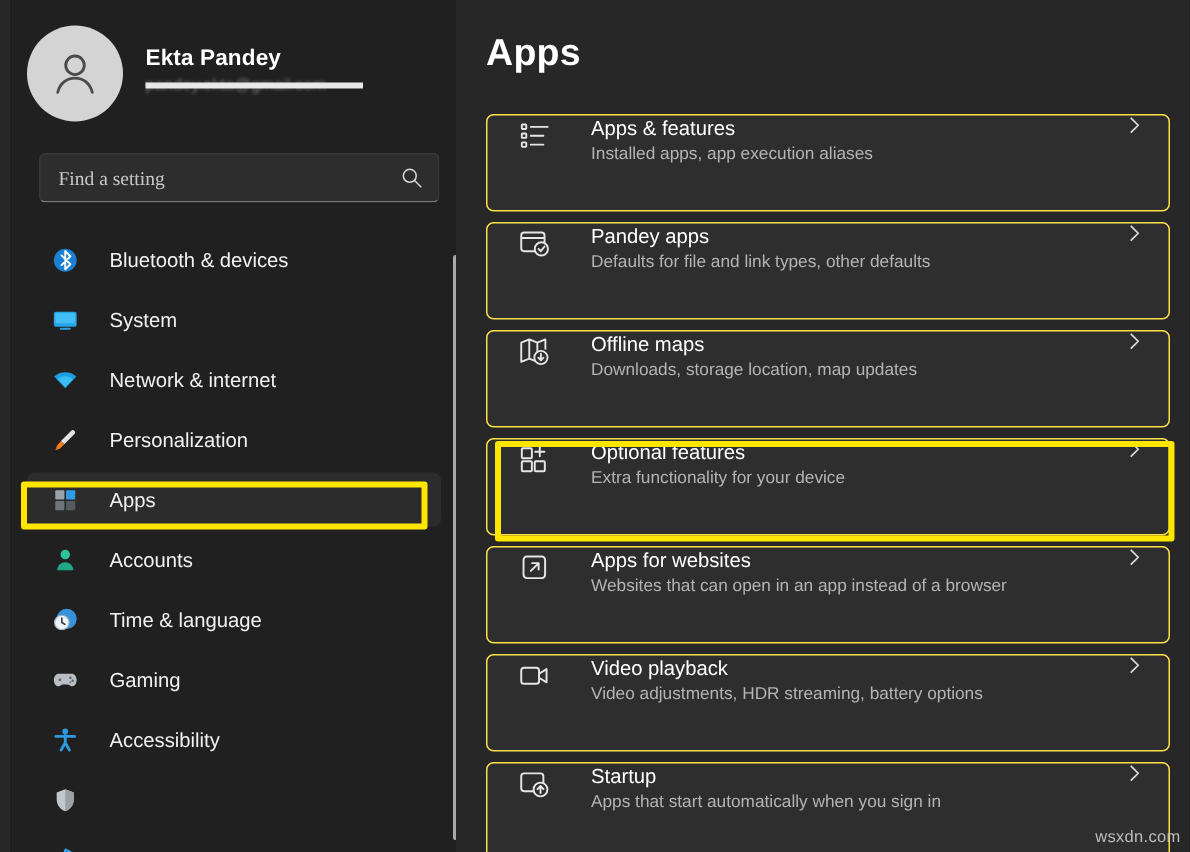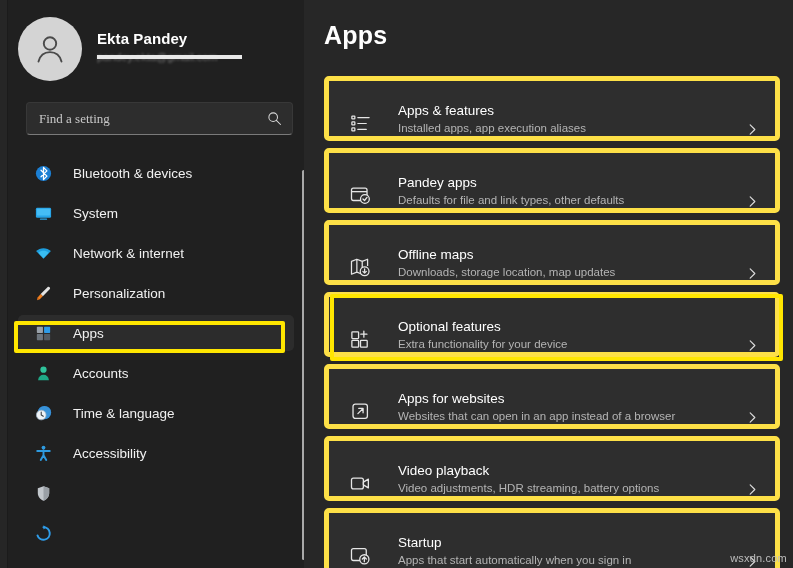--- a/index.html
+++ b/index.html
@@ -185,24 +185,24 @@
   .cards {
     position: absolute;
     left: 20px; top: 76px;
     width: 456px;
   }
   .card {
     position: relative;
     height: 65px;
     margin-bottom: 7px;
     background: #2e2e2e;
-    border: 5px solid #fde047;
+    border: 1px solid #fde047;
     border-radius: 5px;
     display: flex;
-    align-items: flex-end;
+    align-items: flex-start;
     padding: 0 16px 0 14px;
     cursor: default;
   }
   .card-icon {
     width: 26px; height: 26px;
     flex: 0 0 auto;
     display: flex;
     align-items: center;
     justify-content: center;
     color: #e6e6e6;
@@ -360,20 +360,32 @@
           <svg width="19" height="19" viewBox="0 0 20 20">
             <circle cx="11" cy="9" r="7" fill="#2b7fd0"></circle>
             <path d="M11 2a7 7 0 0 1 0 14 7 7 0 0 1 0-14z" fill="#3f9fe0" opacity=".6"></path>
             <circle cx="7.6" cy="11.6" r="5.1" fill="#eef3f7" stroke="#9bb0c2" stroke-width=".8"></circle>
             <path d="M7.6 8.4v3.2l2.2 1.3" fill="none" stroke="#33383d" stroke-width="1.1" stroke-linecap="round"></path>
           </svg>
         </span>
         <span class="nav-label">Time &amp; language</span>
       </div>
 
+      <div class="nav-item">
+        <span class="nav-icon">
+          <svg width="19" height="19" viewBox="0 0 20 20">
+            <path d="M5.6 5.4h8.8c2.1 0 3.6 1.9 3.6 4.3s-1.1 4.5-3 4.5c-1.3 0-2-1-3-1.3h-4c-1 .3-1.7 1.3-3 1.3-1.9 0-3-2.1-3-4.5s1.5-4.3 3.6-4.3z" fill="#b9bec4"></path>
+            <circle cx="6.3" cy="9.7" r=".95" fill="#5c636a"></circle>
+            <circle cx="13.6" cy="8.3" r=".85" fill="#5c636a"></circle>
+            <circle cx="15.2" cy="10.3" r=".85" fill="#5c636a"></circle>
+            <circle cx="13.6" cy="11.4" r=".6" fill="#5c636a"></circle>
+          </svg>
+        </span>
+        <span class="nav-label">Gaming</span>
+      </div>
 
       <div class="nav-item">
         <span class="nav-icon">
           <svg width="19" height="19" viewBox="0 0 20 20">
             <circle cx="10" cy="3.8" r="2" fill="#2e9be0"></circle>
             <path d="M3.4 7.3h13.2" stroke="#2e9be0" stroke-width="2" stroke-linecap="round"></path>
             <path d="M10 6.6v5.2M10 11.8l-2.9 5M10 11.8l2.9 5" stroke="#2e9be0" stroke-width="2" stroke-linecap="round" fill="none"></path>
           </svg>
         </span>
         <span class="nav-label">Accessibility</span>

